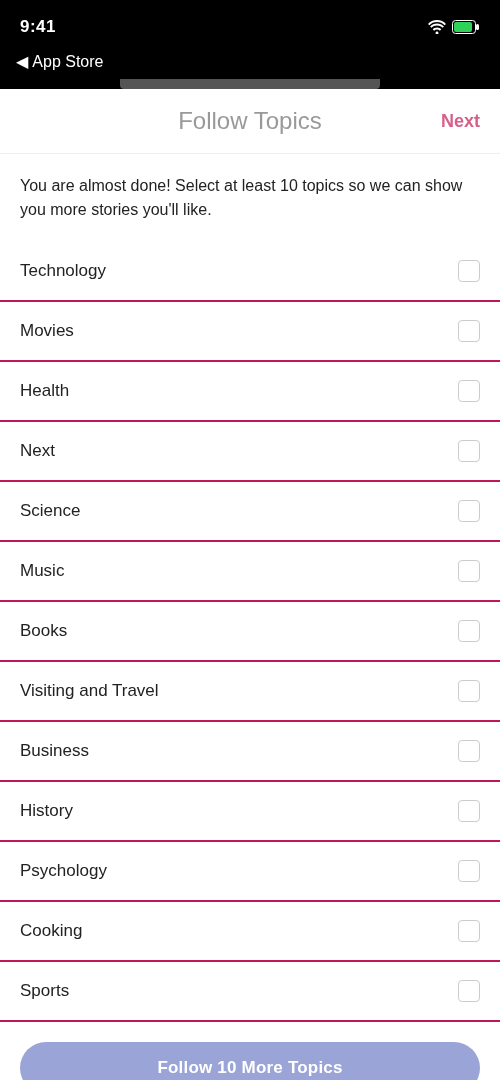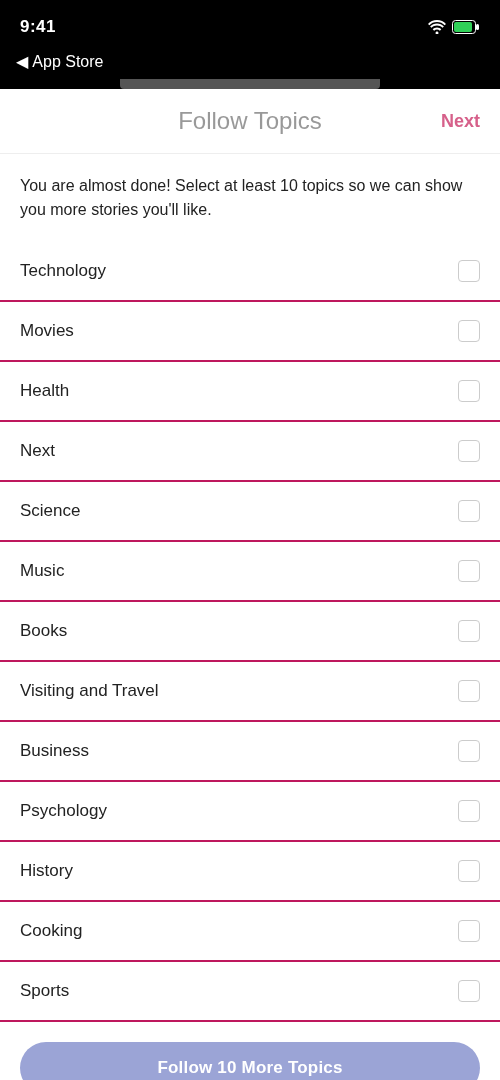--- a/index.html
+++ b/index.html
@@ -238,25 +238,25 @@
       </li>
       <li class="topic-item">
         <span class="topic-label">Visiting and Travel</span>
         <div class="topic-checkbox"></div>
       </li>
       <li class="topic-item">
         <span class="topic-label">Business</span>
         <div class="topic-checkbox"></div>
       </li>
       <li class="topic-item">
+        <span class="topic-label">History</span>
+        <div class="topic-checkbox"></div>
+      </li>
+      <li class="topic-item">
         <span class="topic-label">Psychology</span>
-        <div class="topic-checkbox"></div>
-      </li>
-      <li class="topic-item">
-        <span class="topic-label">History</span>
         <div class="topic-checkbox"></div>
       </li>
       <li class="topic-item">
         <span class="topic-label">Cooking</span>
         <div class="topic-checkbox"></div>
       </li>
       <li class="topic-item">
         <span class="topic-label">Sports</span>
         <div class="topic-checkbox"></div>
       </li>

